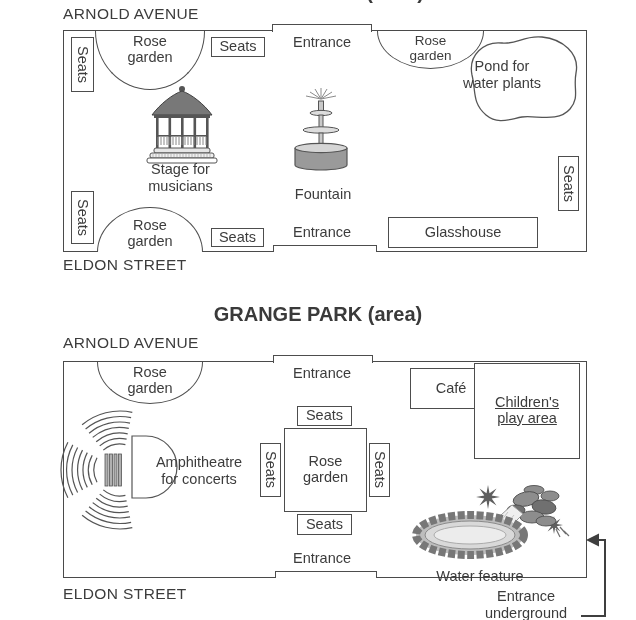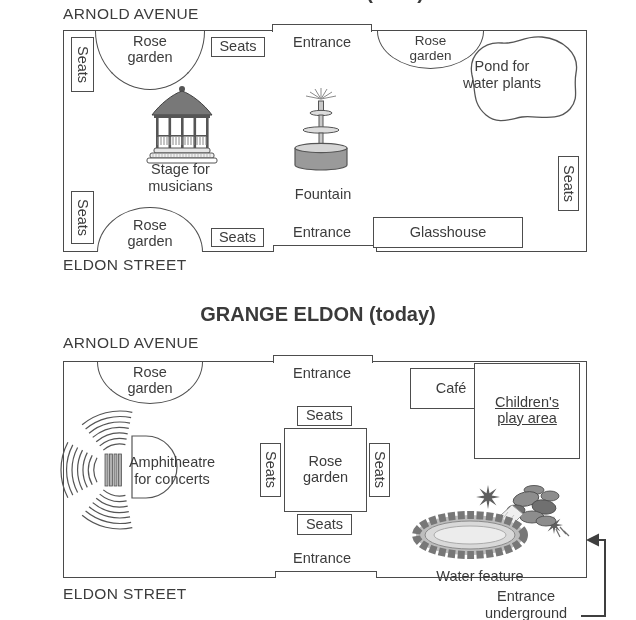--- a/index.html
+++ b/index.html
@@ -86,26 +86,26 @@
     <ellipse cx="29" cy="62" rx="26" ry="4.6" fill="#d5d5d5" stroke="#555" stroke-width="1.2"></ellipse>
   </svg>
   <div class="lbl" style="left:283px;top:174px;width:80px;margin-top:12px;">Fountain</div>
 
   <div class="box v" style="left:71px;top:191px;width:23px;height:53px;">Seats</div>
   <div class="semi-u" style="left:97px;top:207px;width:106px;height:45px;">Rose
 garden</div>
   <div class="box" style="left:211px;top:228px;width:53px;height:19px;">Seats</div>
   <div class="lbl" style="left:267px;top:224px;width:110px;">Entrance</div>
   <div class="notch" style="left:273px;top:245px;width:104px;height:7px;"></div>
-  <div class="box" style="left:373px;top:217px;width:150px;height:31px;">Glasshouse</div>
+  <div class="box" style="left:388px;top:217px;width:150px;height:31px;">Glasshouse</div>
   <div class="box v" style="left:558px;top:156px;width:21px;height:55px;">Seats</div>
 
   <div class="street" style="top:256px;">ELDON STREET</div>
 
-  <div class="title" style="top:303px;">GRANGE ELDON (today)</div>
+  <div class="title" style="top:303px;">GRANGE PARK (area)</div>
   <div class="street" style="top:334px;">ARNOLD AVENUE</div>
 
   <div class="park" style="left:63px;top:361px;width:524px;height:217px;"></div>
 
   <div class="semi-d" style="left:97px;top:362px;width:106px;height:42px;">Rose
 garden</div>
   <div class="notch" style="left:273px;top:355px;width:100px;height:8px;"></div>
   <div class="lbl" style="left:267px;top:365px;width:110px;">Entrance</div>
   <div class="box" style="left:385px;top:368px;width:82px;height:41px;margin-left:25px;">Café</div>
   <div class="box" style="left:474px;top:363px;width:106px;height:96px;text-decoration:underline;">Children's
@@ -136,21 +136,21 @@
       <path d="M22.1,117.2 A59,59 0 0 0 72.3,129.7"></path>
     </g>
     <g>
       <rect x="45" y="56" width="3" height="32" fill="#b0b0b0" stroke="#555" stroke-width=".8"></rect>
       <rect x="49.5" y="56" width="3" height="32" fill="#b0b0b0" stroke="#555" stroke-width=".8"></rect>
       <rect x="54" y="56" width="3" height="32" fill="#b0b0b0" stroke="#555" stroke-width=".8"></rect>
       <rect x="58.5" y="56" width="3" height="32" fill="#b0b0b0" stroke="#555" stroke-width=".8"></rect>
     </g>
     <path class="ln" d="M72,38 L86,38 A31,31 0 0 1 86,100 L72,100 Z"></path>
   </svg>
-  <div class="lbl" style="left:118px;top:454px;width:108px;text-align:center;">Amphitheatre
+  <div class="lbl" style="left:145px;top:454px;width:108px;text-align:center;">Amphitheatre
 for concerts</div>
 
   <div class="box" style="left:297px;top:406px;width:55px;height:20px;">Seats</div>
   <div class="box" style="left:284px;top:428px;width:83px;height:84px;">Rose
 garden</div>
   <div class="box v" style="left:260px;top:443px;width:21px;height:54px;">Seats</div>
   <div class="box v" style="left:369px;top:443px;width:21px;height:54px;">Seats</div>
   <div class="box" style="left:297px;top:514px;width:55px;height:21px;">Seats</div>
 
   <div class="lbl" style="left:267px;top:550px;width:110px;">Entrance</div>

